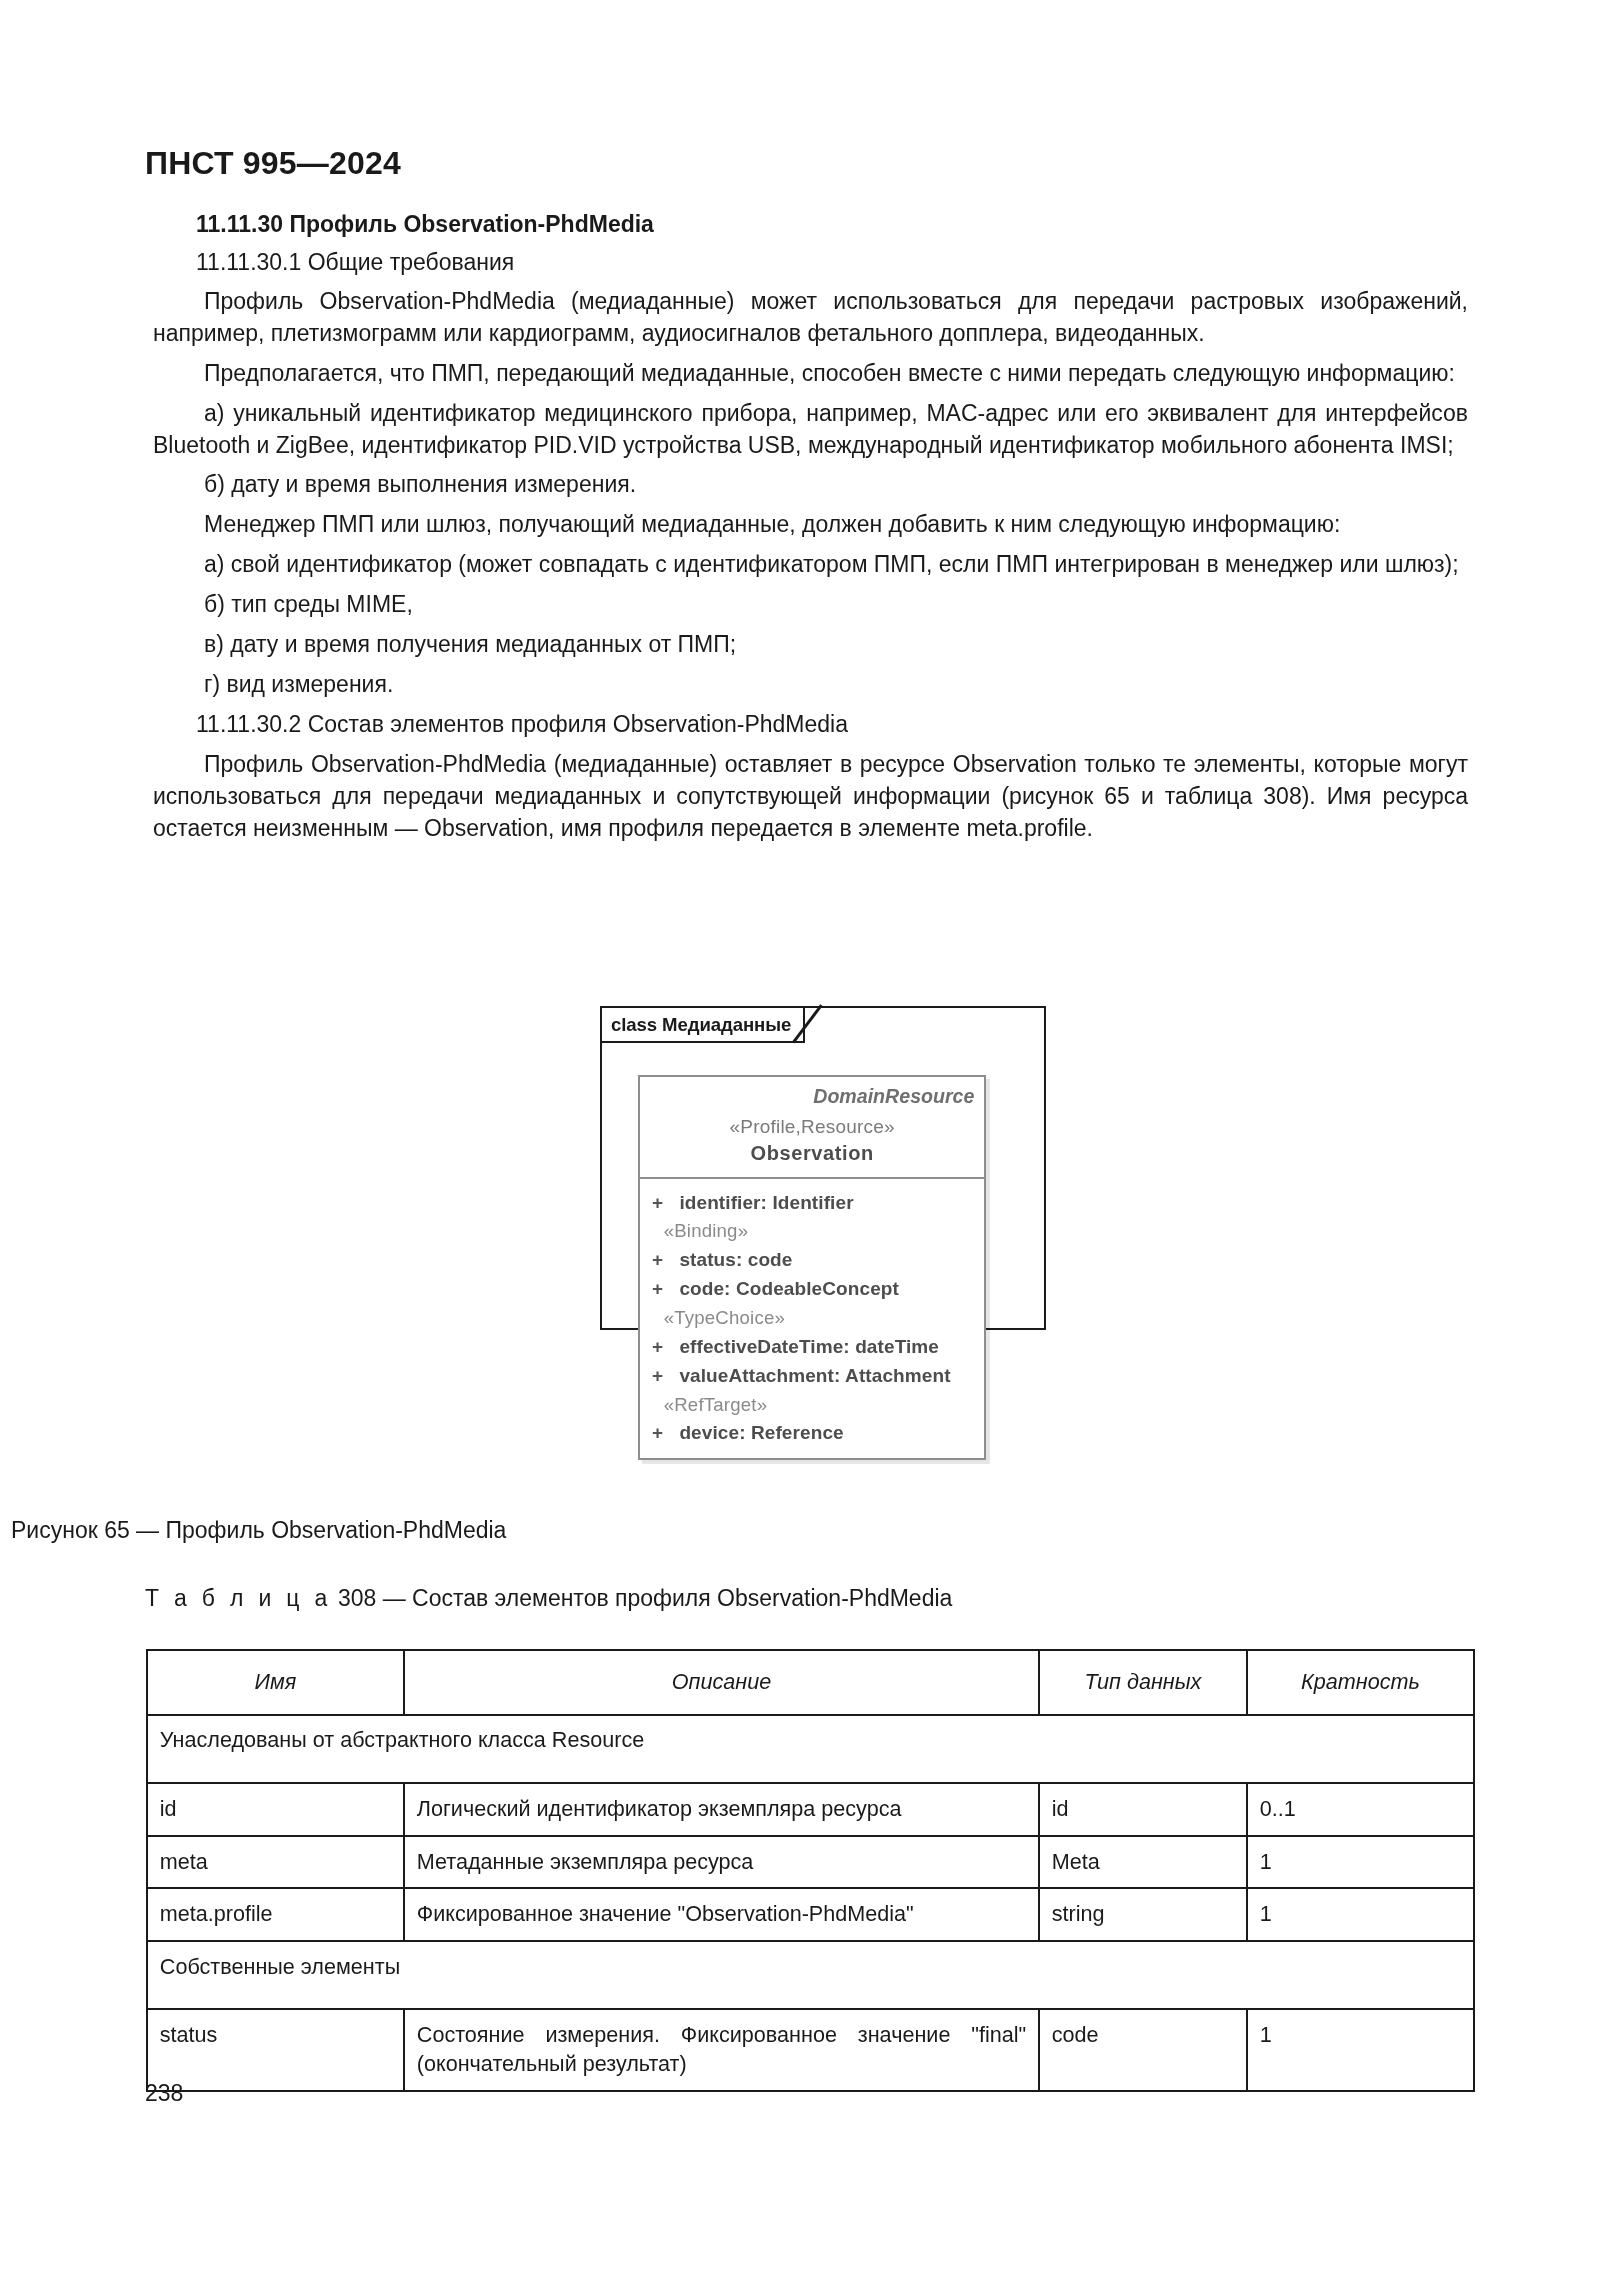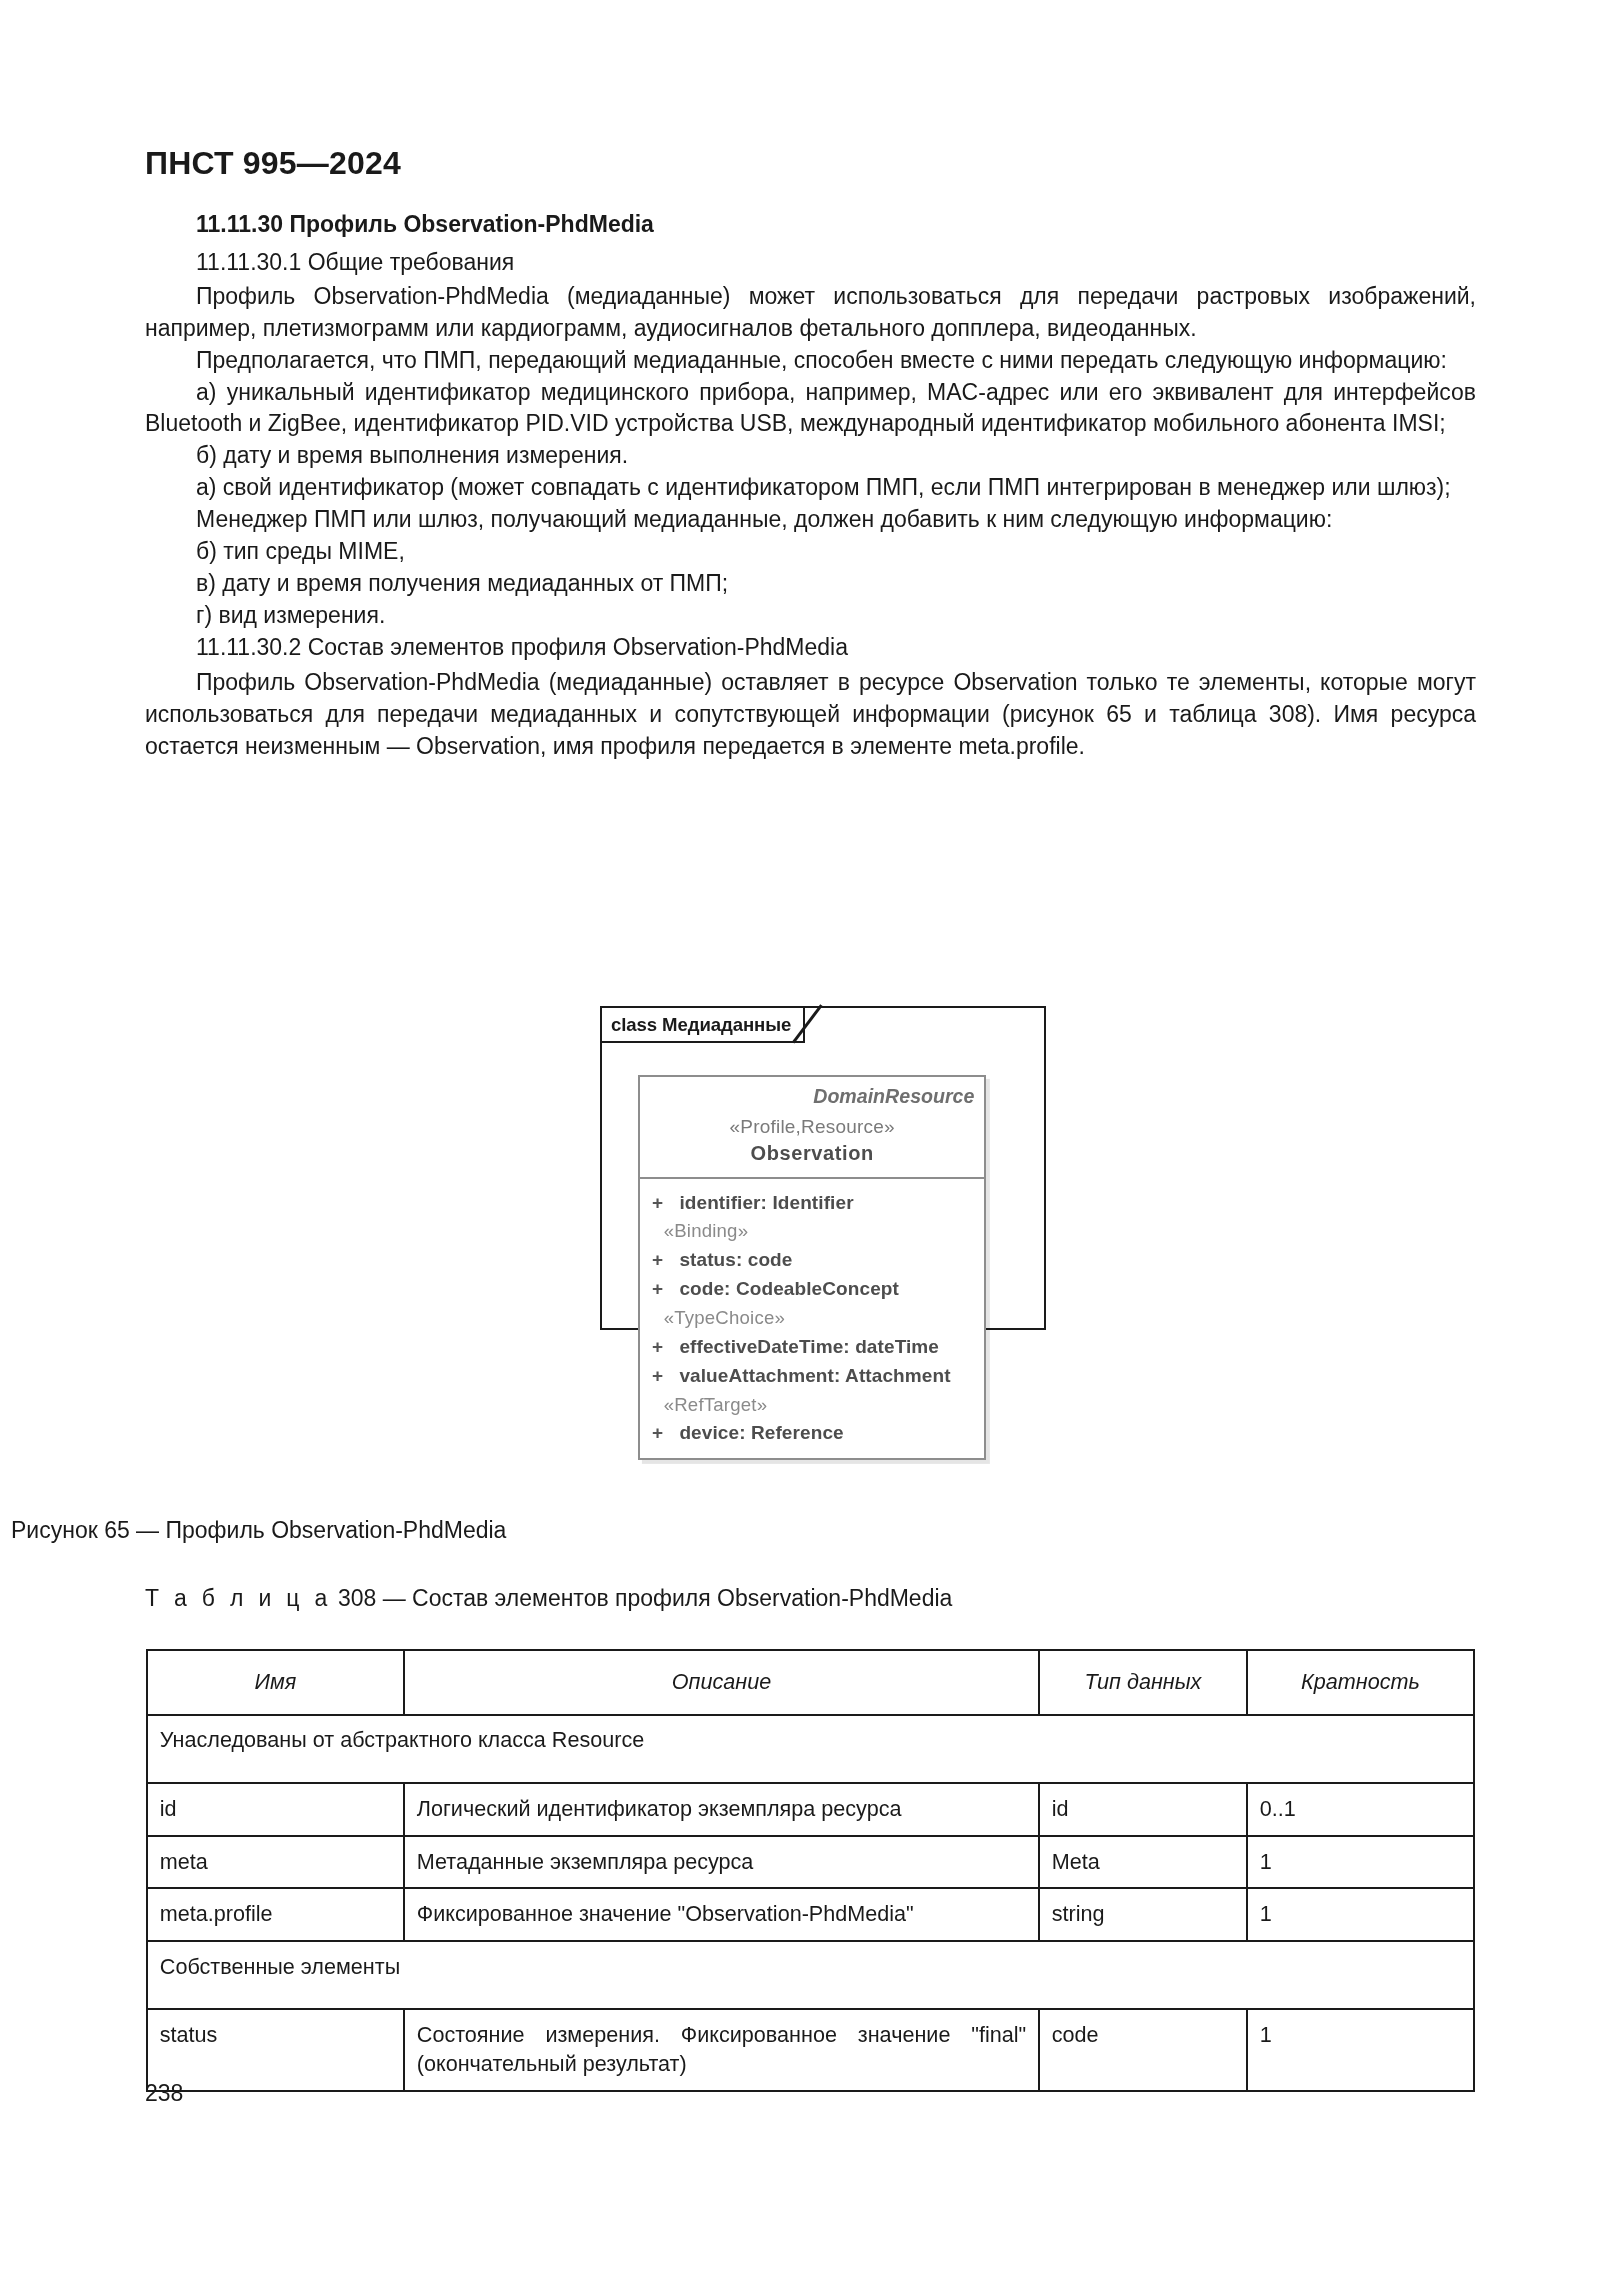--- a/index.html
+++ b/index.html
@@ -47,21 +47,21 @@
   }
   .clause-sub {
     font-size: 23px;
     margin: 0 0 2.9px 0;
     padding-left: 51px;
     line-height: 1.42;
   }
   p.body-par {
     font-size: 23px;
     line-height: 1.385;
-    margin: 0;
+    margin: 8px;
     text-align: justify;
     text-indent: 51px;
     hyphens: manual;
   }
 
   
   .figure-wrap {
     position: absolute;
     left: 0;
     top: 1006px;
@@ -243,22 +243,22 @@
 
   <div class="doc-header">ПНСТ 995—2024</div>
 
   <div class="content">
     <div class="clause-head">11.11.30 Профиль Observation-PhdMedia</div>
     <div class="clause-sub">11.11.30.1 Общие требования</div>
     <p class="body-par">Профиль Observation-PhdMedia (медиаданные) может использоваться для передачи растровых изображений, например, плетизмограмм или кардиограмм, аудиосигналов фетального допплера, видеоданных.</p>
     <p class="body-par">Предполагается, что ПМП, передающий медиаданные, способен вместе с ними передать следующую информацию:</p>
     <p class="body-par">а) уникальный идентификатор медицинского прибора, например, MAC-адрес или его эквивалент для интерфейсов Bluetooth и ZigBee, идентификатор PID.VID устройства USB, международный идентификатор мобильного абонента IMSI;</p>
     <p class="body-par">б) дату и время выполнения измерения.</p>
+    <p class="body-par">Менеджер ПМП или шлюз, получающий медиаданные, должен добавить к ним следующую информацию:</p>
     <p class="body-par">а) свой идентификатор (может совпадать с идентификатором ПМП, если ПМП интегрирован в менеджер или шлюз);</p>
-    <p class="body-par">Менеджер ПМП или шлюз, получающий медиаданные, должен добавить к ним следующую информацию:</p>
     <p class="body-par">б) тип среды MIME,</p>
     <p class="body-par">в) дату и время получения медиаданных от ПМП;</p>
     <p class="body-par">г) вид измерения.</p>
     <div class="clause-sub">11.11.30.2 Состав элементов профиля Observation-PhdMedia</div>
     <p class="body-par">Профиль Observation-PhdMedia (медиаданные) оставляет в ресурсе Observation только те элементы, которые могут использоваться для передачи медиаданных и сопутствующей информации (рисунок 65 и таблица 308). Имя ресурса остается неизменным — Observation, имя профиля передается в элементе meta.profile.</p>
   </div>
 
   <div class="figure-wrap">
     <div class="uml-frame">
       <div class="frame-tab"></div>

